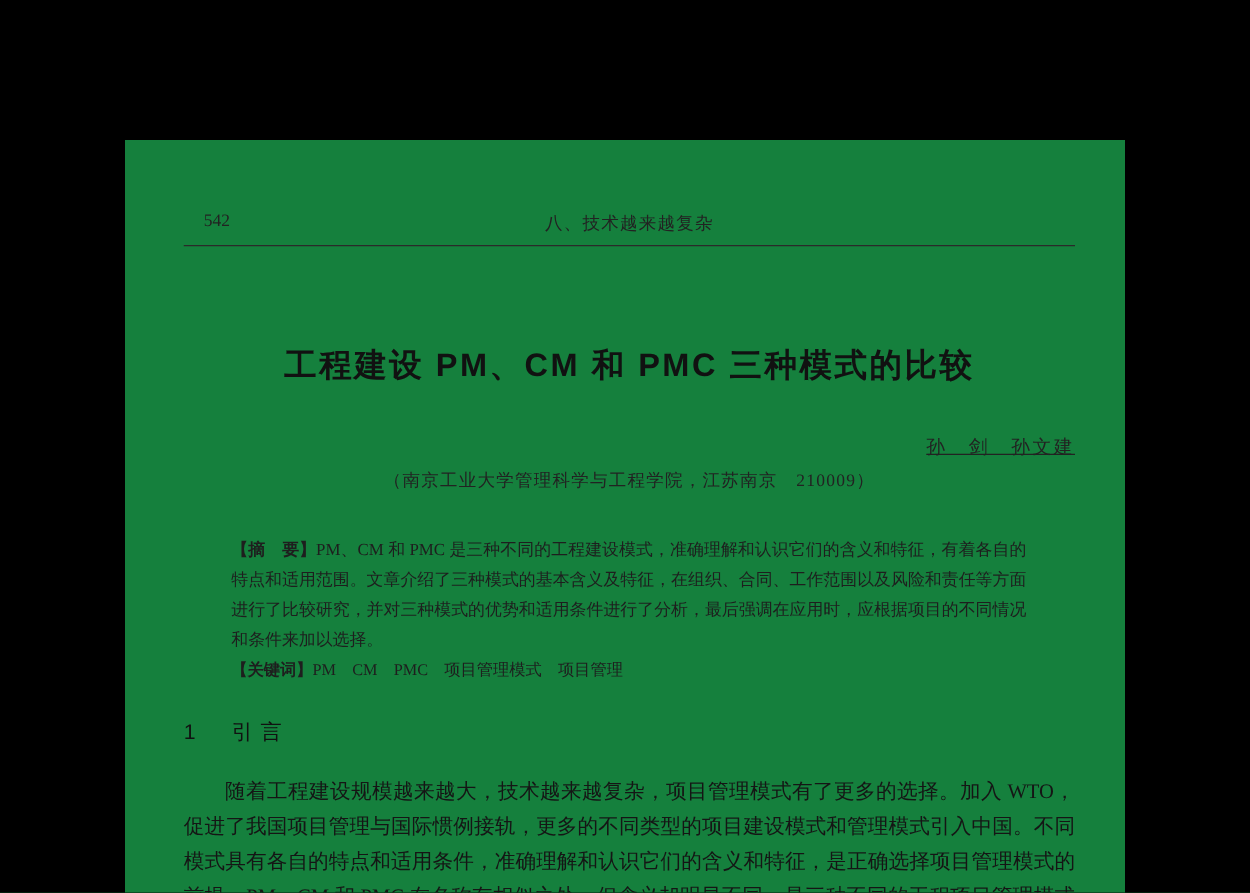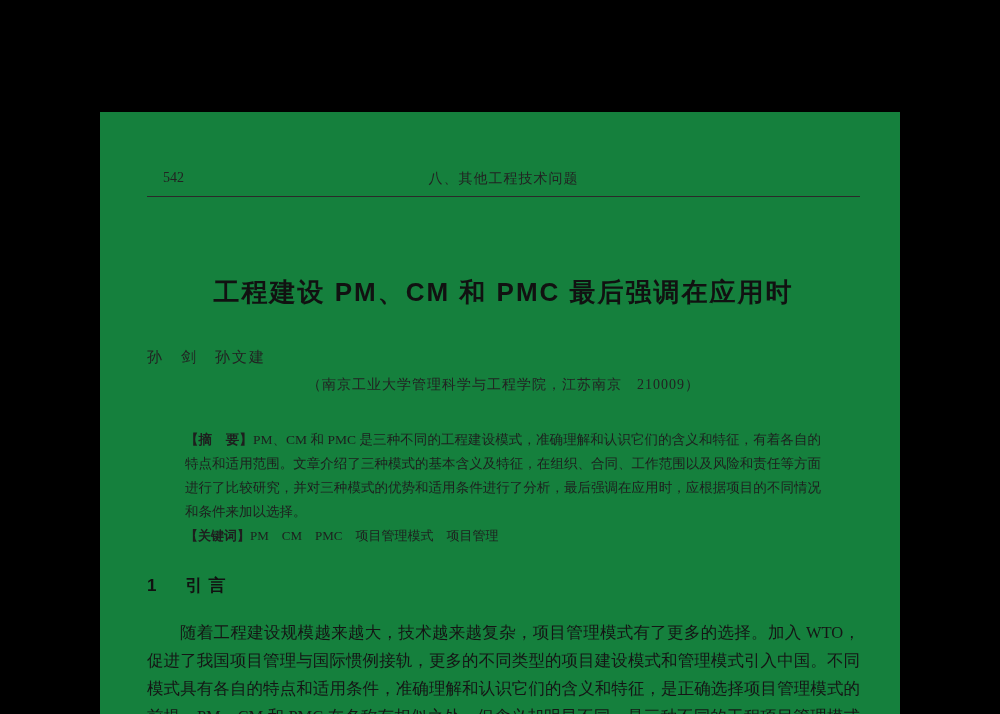--- a/index.html
+++ b/index.html
@@ -53,24 +53,25 @@
     margin: 78px 0 0 0;
     text-align: center;
     font-family: "Liberation Sans", sans-serif;
     font-weight: bold;
     font-size: 26px;
     letter-spacing: 2px;
     color: #111;
   }
   .authors {
     margin-top: 38px;
-    text-align: left;
+    text-align: right;
     font-size: 15px;
     letter-spacing: 2px;
     color: #222;
+    text-decoration: underline;
   }
   .affiliation {
     margin-top: 9px;
     text-align: center;
     font-size: 14px;
     letter-spacing: 1px;
     color: #222;
   }
   
   .abstract-block {
@@ -89,21 +90,21 @@
     margin: 0 4px 0 38px;
     width: 636px;
     font-size: 13px;
     line-height: 24px;
     color: #1e1e1e;
   }
   
   .section-heading {
     margin: 26px 0 0 0;
     font-family: "Liberation Sans", sans-serif;
-    font-weight: bold;
+    font-weight: normal;
     font-size: 17px;
     letter-spacing: 6px;
     color: #111;
   }
   .body-paragraph {
     margin: 22px 0 0 0;
     width: 713px;
     font-size: 16.5px;
     line-height: 28px;
     text-align: justify;
@@ -111,25 +112,25 @@
     color: #151515;
   }
 </style>
 </head>
 <body>
 
 <div class="scan-page">
 
   <div class="running-header">
     <span class="page-number">542</span>
-    <span class="chapter-title">八、其他工程技术问题</span>
+    <span class="chapter-title">八、技术越来越复杂</span>
   </div>
   <hr class="header-rule">
 
-  <h1 class="paper-title">工程建设 PM、CM 和 PMC 最后强调在应用时</h1>
+  <h1 class="paper-title">工程建设 PM、CM 和 PMC 三种模式的比较</h1>
 
   <div class="authors">孙　剑　孙文建</div>
 
   <div class="affiliation">（南京工业大学管理科学与工程学院，江苏南京　210009）</div>
 
   <p class="abstract-block"><span class="abstract-label">【摘　要】</span><span>PM、CM 和 PMC 是三种不同的工程建设模式，准确理解和认识它们的含义和特征，有着各自的特点和适用范围。文章介绍了三种模式的基本含义及特征，在组织、合同、工作范围以及风险和责任等方面进行了比较研究，并对三种模式的优势和适用条件进行了分析，最后强调在应用时，应根据项目的不同情况和条件来加以选择。</span></p>
 
   <p class="keywords-line"><span class="keywords-label">【关键词】</span><span>PM　CM　PMC　项目管理模式　项目管理</span></p>
 
   <h2 class="section-heading">1　引言</h2>

